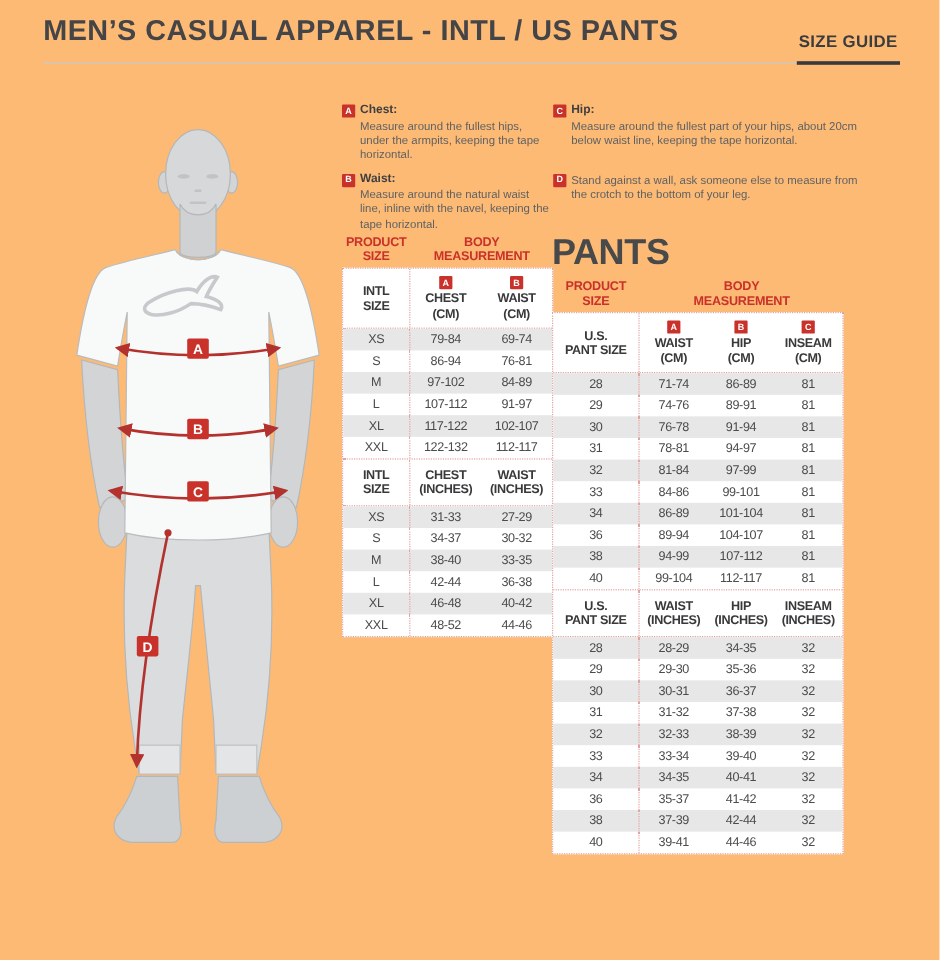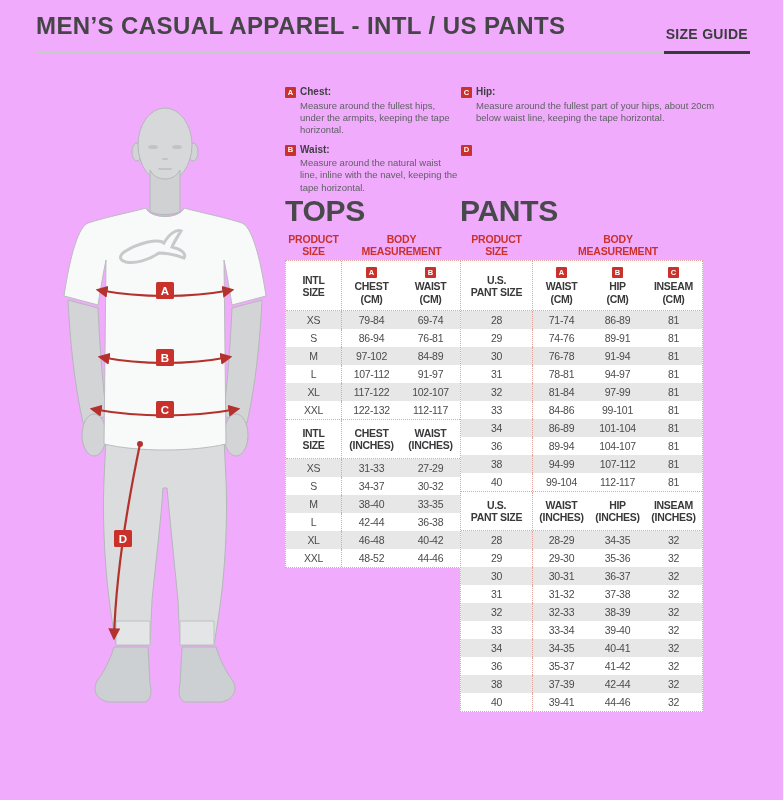--- a/index.html
+++ b/index.html
@@ -7,21 +7,21 @@
     --red-arrow:#b3322e;
     --dotted:#e2a39f;
     --dark:#424245;
     --row:#e7e7e7;
     --cell:#4b4b4d;
     --desc:#5f6163;
   }
   *{margin:0;padding:0;box-sizing:border-box;}
   html,body{background:#fff;}
   body{font-family:"Liberation Sans", sans-serif;}
-  .page{position:relative;width:783px;height:800px;background:#f0abfc;overflow:hidden;}
+  .page{position:relative;width:783px;height:800px;background:#fdba74;overflow:hidden;}
 
   
   .header-row{
     position:absolute;left:36px;right:33px;top:12px;
     display:flex;justify-content:space-between;align-items:flex-end;
     border-bottom:1px solid #c9c9c9;
   }
   .page-title{
     font-size:24px;font-weight:bold;color:#454547;letter-spacing:.4px;
     padding-bottom:12px;white-space:nowrap;
@@ -178,26 +178,26 @@
         <div class="htm-label">Waist:</div>
         <div class="htm-text">Measure around the natural waist line, inline with the navel, keeping the tape horizontal.</div>
       </div>
       <div class="htm-item">
         <span class="mini-badge">C</span>
         <div class="htm-label">Hip:</div>
         <div class="htm-text">Measure around the fullest part of your hips, about 20cm below waist line, keeping the tape horizontal.</div>
       </div>
       <div class="htm-item">
         <span class="mini-badge">D</span>
+        <div class="htm-text">Stand against a wall, ask someone else to measure from the crotch to the bottom of your leg.</div>
       </div>
     </div>
   </div>
 
   <div class="tbl-section tops-section">
-    <div class="tbl-heading">TOPS</div>
     <div class="tbl-toplabels">
       <div class="tbl-toplabel">PRODUCT
 SIZE</div>
       <div class="tbl-toplabel">BODY
 MEASUREMENT</div>
     </div>
     <div class="sizetable">
       <div class="thead">
           <div class="hcell">
             <span class="htitle">INTL

